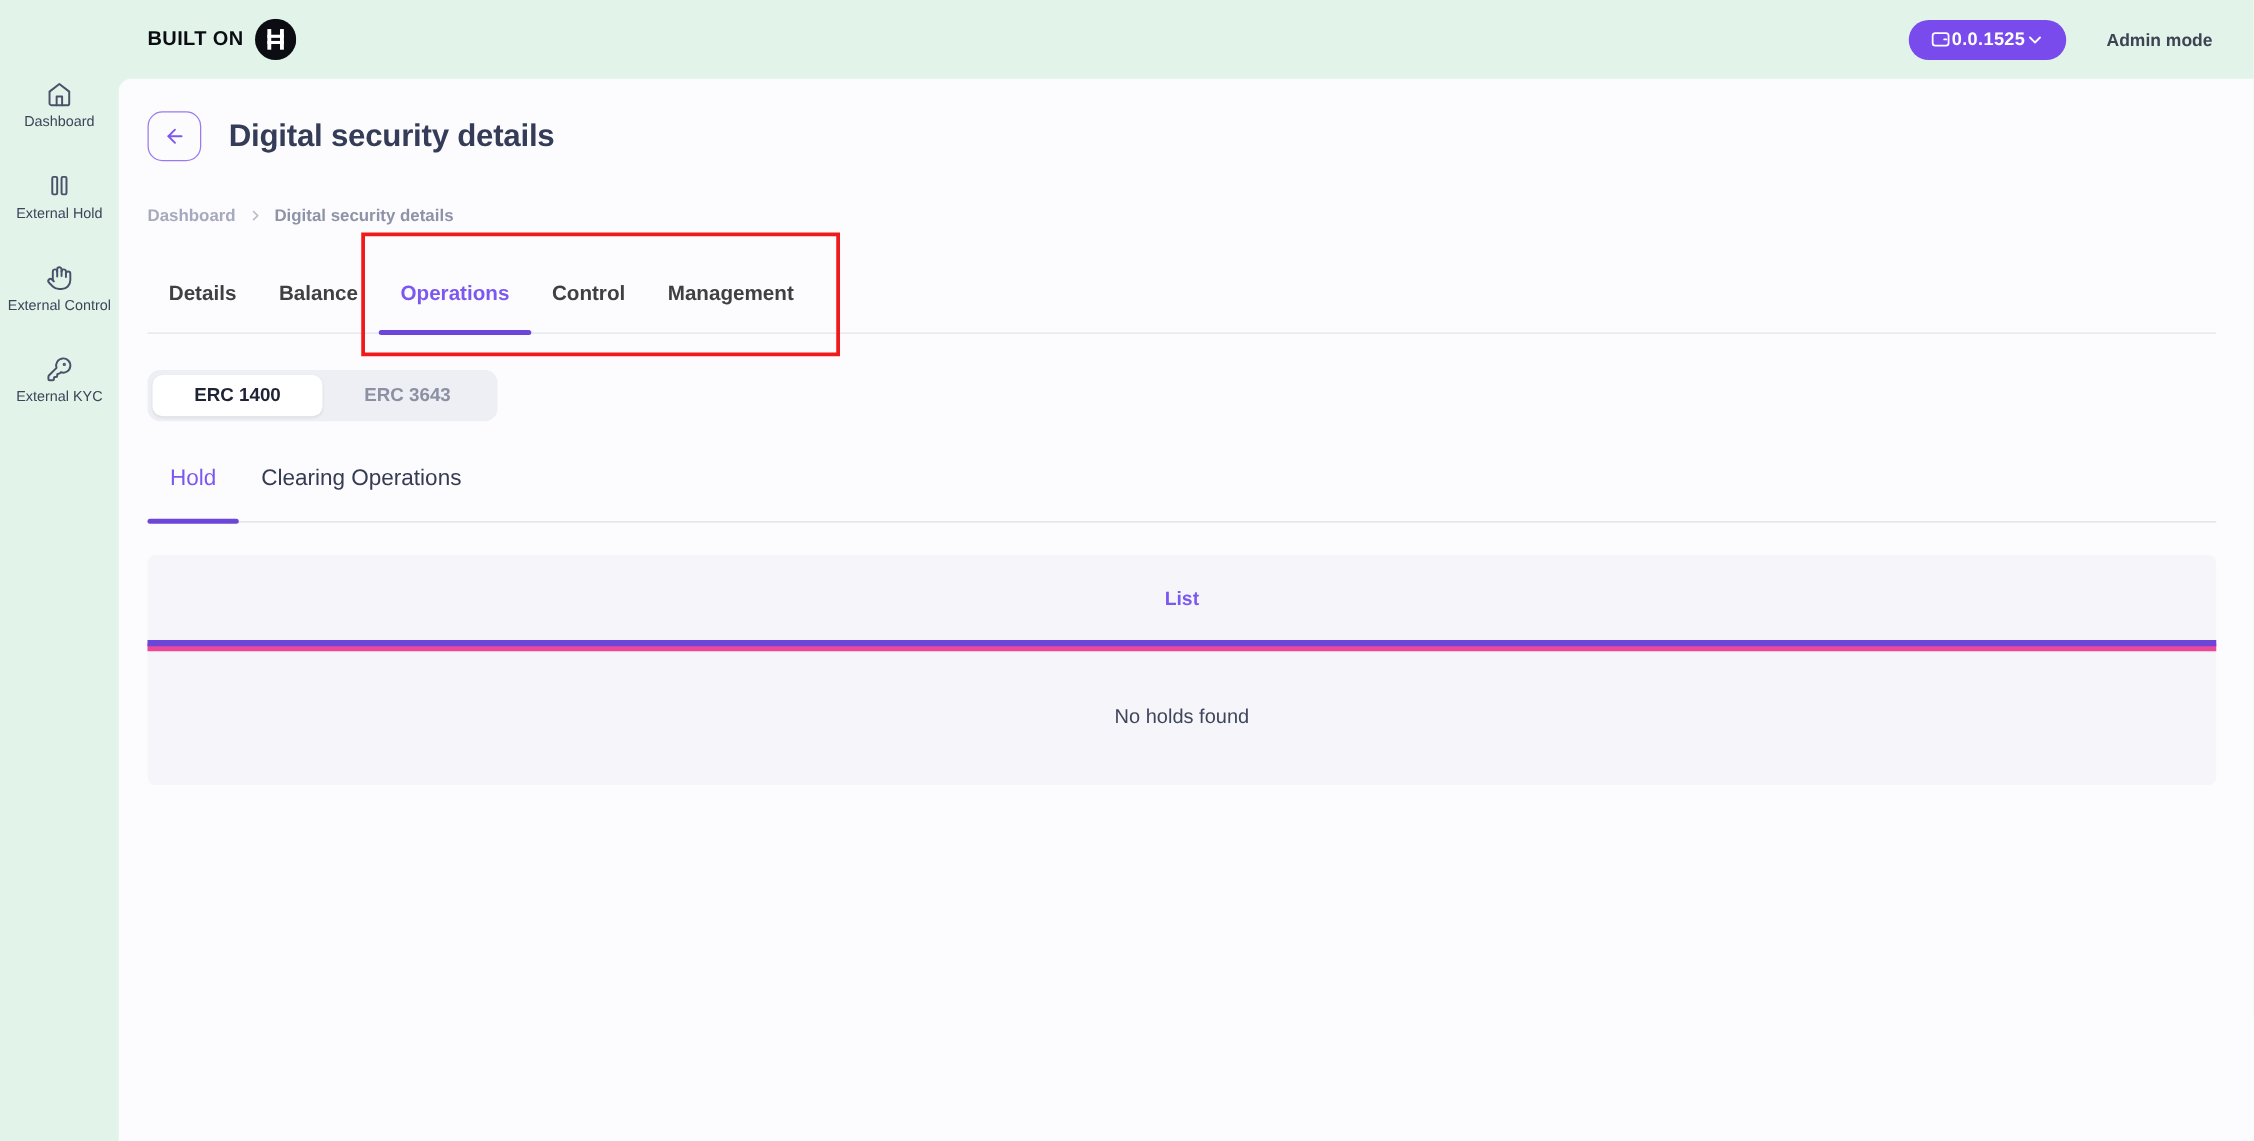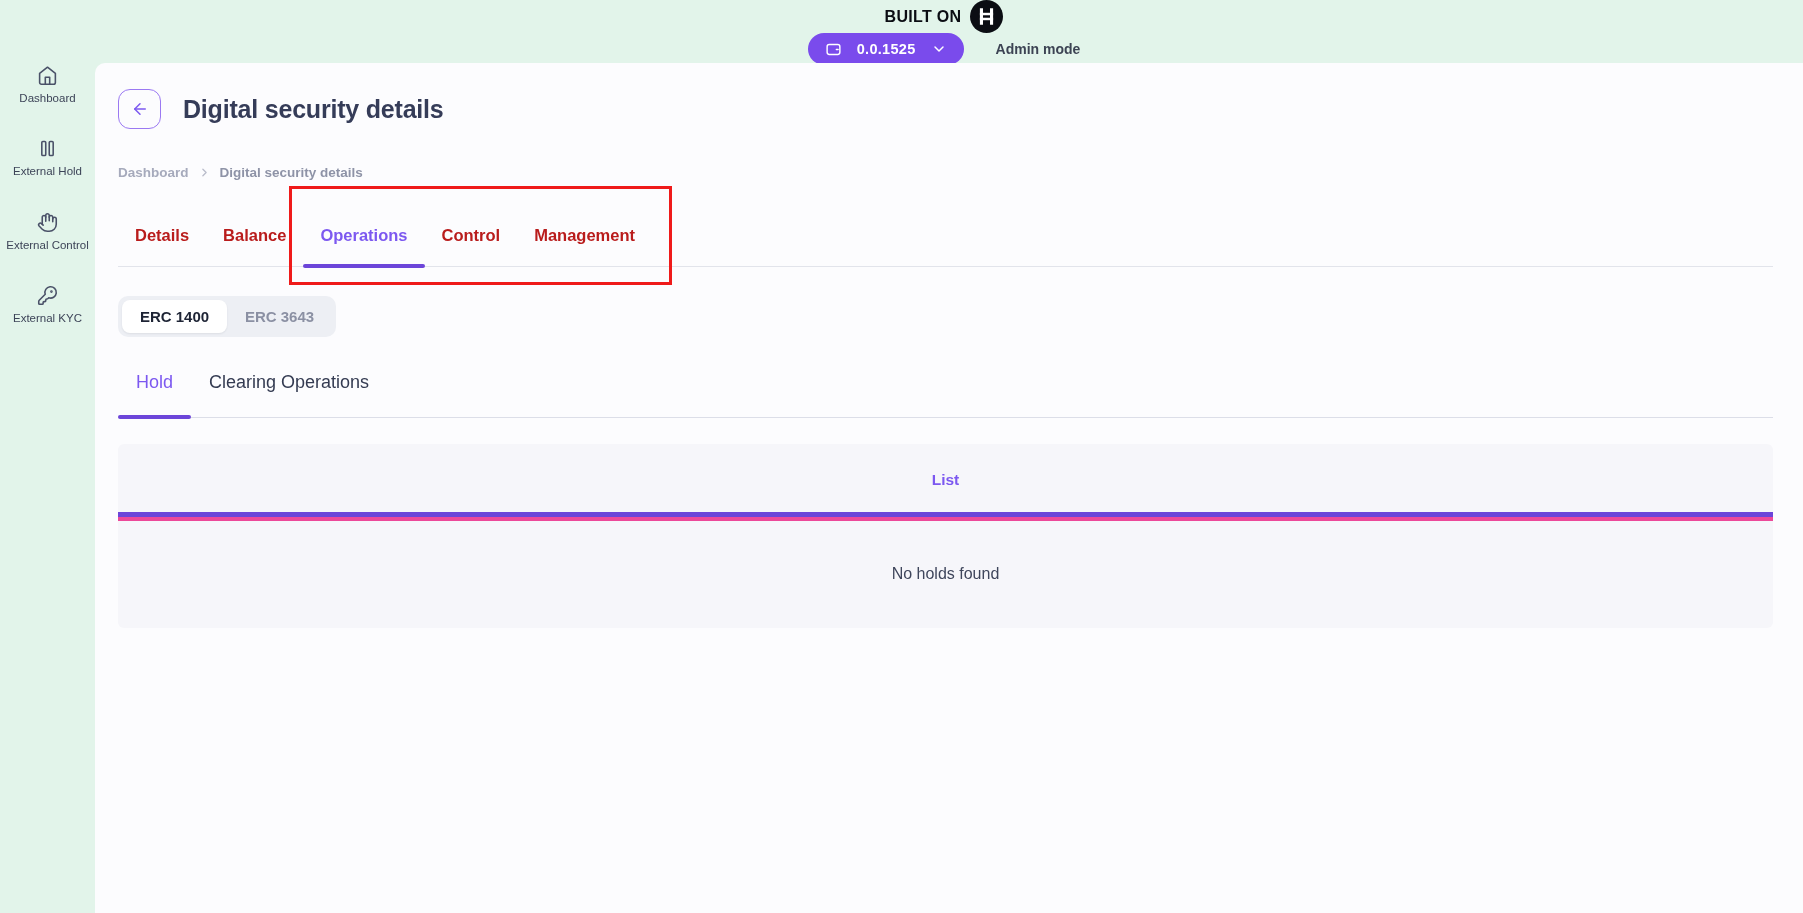--- a/index.html
+++ b/index.html
@@ -11,28 +11,27 @@
     color: #272d42;
   }
 
   
   .topbar {
     height: 63px;
     display: flex;
     align-items: center;
     justify-content: space-between;
     padding: 0 33px 0 118px;
-    flex-direction: column;
   }
   .logo { display: flex; align-items: center; gap: 9px; }
   .logo-text { font-size: 16px; font-weight: 800; letter-spacing: 0.3px; color: #0b0d13; }
   .hedera-circle { width: 33px; height: 33px; display: block; }
   .topbar-right { display: flex; align-items: center; gap: 32px; }
   .wallet-badge {
-    display: flex; align-items: center; gap: 15px;
+    display: flex; align-items: center; 
     background: #7a4bec; border: none; cursor: pointer;
     height: 32px; border-radius: 16px; padding: 0 17px;
     color: #ffffff; font-family: inherit;
   }
   .wallet-badge .acct { font-size: 14.5px; font-weight: 700; letter-spacing: 0.3px; }
   .admin-mode { font-size: 14px; font-weight: 600; color: #3c4353; }
 
   
   .sidebar {
     position: absolute; left: 0; top: 63px; width: 95px; bottom: 0;
@@ -71,32 +70,32 @@
   .crumb-sep { color: #b9bcca; display: flex; align-items: center; }
   .crumb-sep svg { width: 13px; height: 13px; }
   .crumb-current { color: #8e93a7; }
 
   
   .tabs {
     margin-top: 46px; display: flex; border-bottom: 1px solid #e2e4eb;
   }
   .tab {
     position: relative; padding: 0 17px 21px; cursor: pointer;
-    font-size: 16.5px; font-weight: 600; color: #b91c1c; background: none; border: none;
+    font-size: 16.5px; font-weight: 600; color: #404040; background: none; border: none;
     font-family: inherit;
   }
   .tab.active { color: #7c58f0; }
   .tab.active::after {
     content: ""; position: absolute; left: 0; right: 0; bottom: -2px;
     height: 4px; background: #6c45d9; border-radius: 2px;
   }
 
   
   .toggle {
-    margin-top: 29px; width: 218px; height: 41px;
+    margin-top: 29px; width: 280px; height: 41px;
     background: #edeff4; border-radius: 10px; padding: 4px;
     display: flex; align-items: stretch;
   }
   .toggle-opt {
     flex: 1; display: flex; align-items: center; justify-content: center;
     font-size: 15px; font-weight: 600; color: #8b90a3; cursor: pointer;
     border: none; background: transparent; border-radius: 8px; font-family: inherit;
   }
   .toggle-opt.active {
     background: #ffffff; color: #1e2435; font-weight: 700;

